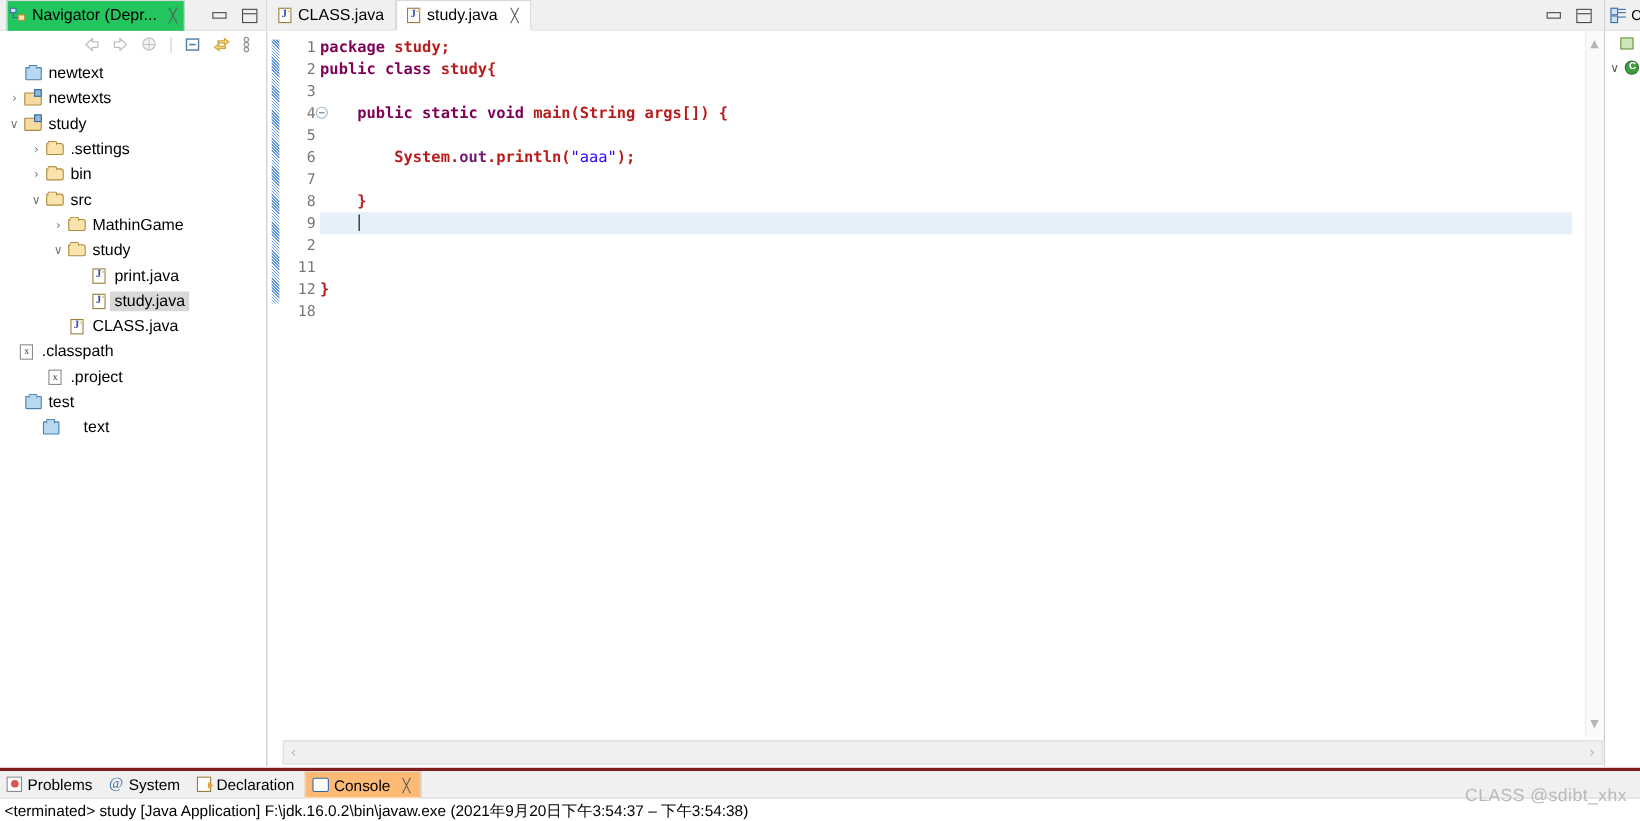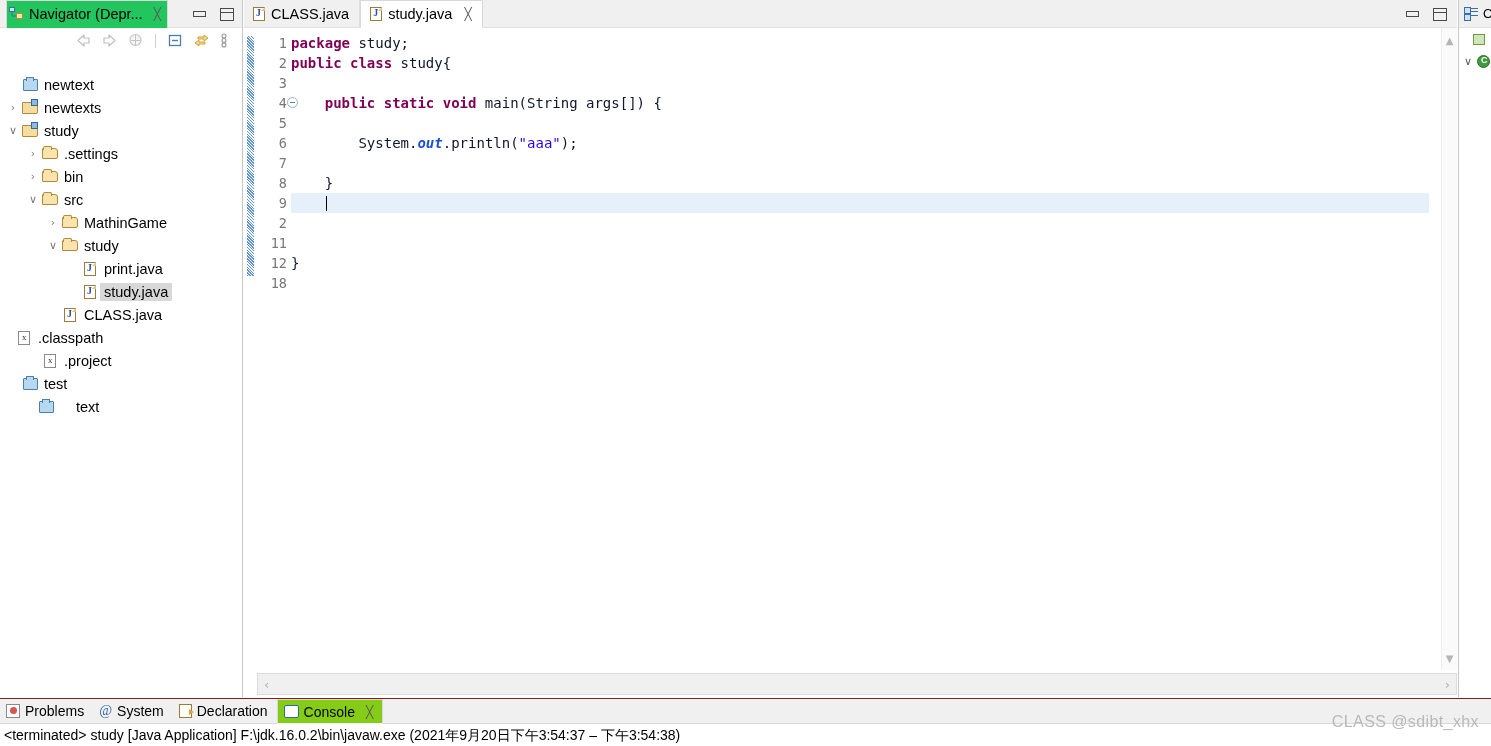--- a/index.html
+++ b/index.html
@@ -55,21 +55,21 @@
     height: 25px; background: #ffffff;
     display: flex; align-items: center; justify-content: flex-end;
     padding-right: 6px; gap: 9px;
   }
   .tb-icon { width: 17px; height: 17px; position: relative; opacity: .9; }
   .tb-sep { width: 1px; height: 14px; background: #cdcdcd; margin: 0 2px; }
 
   
   #tree {
     position: absolute; top: 53px; left: 0; right: 8px; bottom: 0;
-    overflow: hidden; padding-top: 2px; margin-top: 18px;
+    overflow: hidden; padding-top: 2px;
   }
   .trow {
     display: flex; align-items: center;
     height: 23px;
     white-space: nowrap;
     font-size: 14.5px;
     color: #000;
   }
   .twist {
     width: 14px; text-align: center;
@@ -206,22 +206,22 @@
   }
   .cline { height: 20px; line-height: 20px; }
   .cline.hl {
     background: #e6f0fb;
     margin-left: -47px; padding-left: 47px;
     margin-right: -28px; padding-right: 28px;
     position: relative;
   }
   .kw  { color: #7f0055; font-weight: 700; }
   .str { color: #2a00ff; }
-  .fld { color: #1d4ed8; font-weight: 700; font-style: italic; }
-  .pln { color: #0f172a; }
+  .fld { color: #701a75; font-weight: 700; }
+  .pln { color: #b91c1c; font-weight: bold; }
   .caret {
     display:inline-block; width:1px; height:15px; background:#000;
     vertical-align:-3px; margin-left:1px;
   }
 
   
   #vscroll {
     position: absolute; right: 0; top: 0; width: 16px; bottom: 27px;
     background: #fafafa; border-left: 1px solid #ededed;
   }
@@ -270,35 +270,35 @@
   .ol-cls {
     width:13px; height:13px; border-radius:50%;
     background:#3f9c3f; border:1px solid #2a6e2a; position:relative;
   }
   .ol-cls:after{ content:"C"; position:absolute; left:3px; top:-1px; font-size:9px; color:#fff; font-weight:700;}
   .ol-twist { width:12px; text-align:center; color:#5a5a5a; font-size:11px; font-family:"DejaVu Sans",sans-serif;}
 
   
   #bottom {
     position: absolute; left: 0; top: 698px; width: 1491px; height: 48px;
-    background: #ffffff; border-top: 1px solid #7f1d1d;
+    background: #ffffff; border-top: 3px solid #7f1d1d;
   }
   #bottom-tabs {
     height: 25px; background: #f0f0f0;
     display: flex; align-items: stretch;
     border-bottom: 1px solid #d9d9d9;
   }
   .btab {
     display: flex; align-items: center; gap: 5px;
     padding: 0 9px 0 6px;
     font-size: 14px;
     background: #f0f0f0;
   }
   .btab.active {
-    background: #84cc16;
+    background: #fdba74;
     border-top: 1px solid #d8d8d8;
     border-left: 1px solid #d8d8d8;
     border-right: 1px solid #d8d8d8;
     border-bottom: 1px solid #ffffff;
     margin-bottom: -1px;
   }
   .ic-problems {
     width:14px; height:14px; position:relative;
     background:#ffffff; border:1px solid #8a8a8a;
   }

